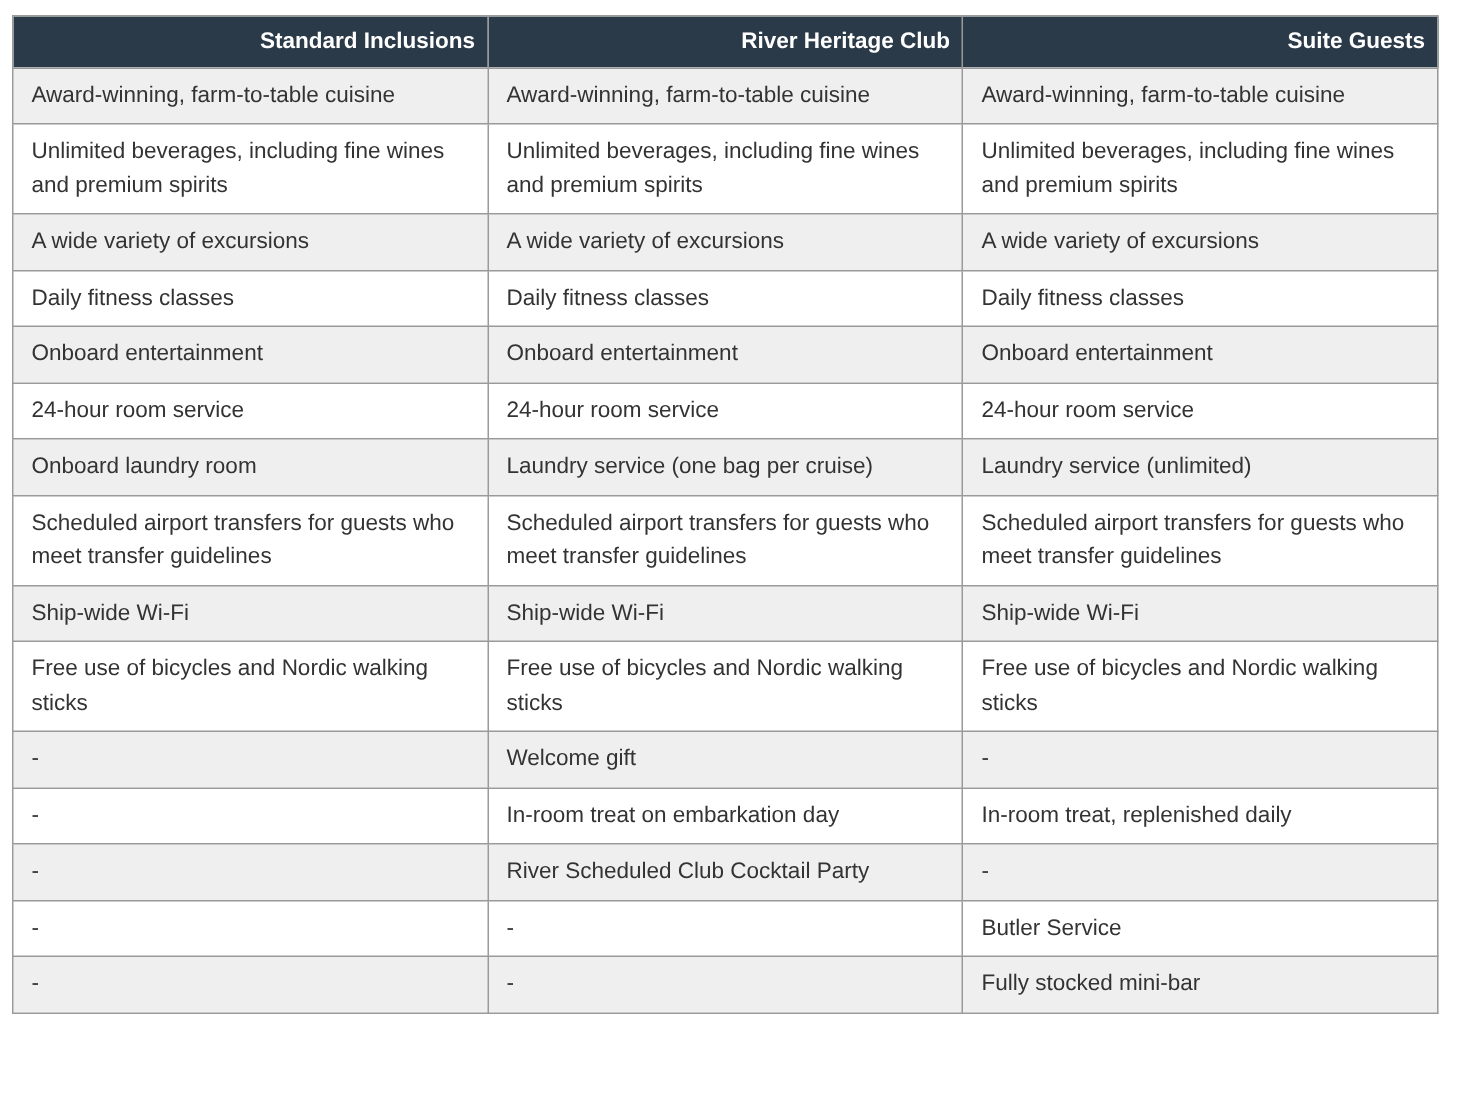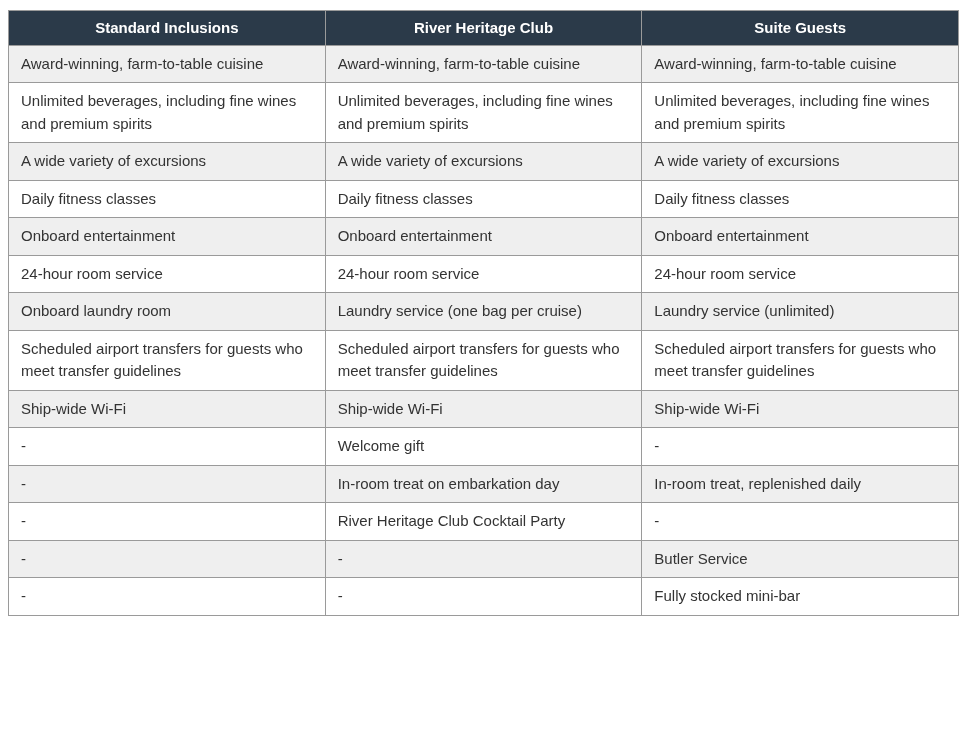--- a/index.html
+++ b/index.html
@@ -27,21 +27,21 @@
     width:951px;
     table-layout:fixed;
   }
   th{
     background:var(--header-bg);
     color:var(--header-text);
     font-size:15px;
     font-weight:700;
     padding:6px 8px;
     border:1px solid var(--border);
-    text-align:center;
+    text-align:right;
     line-height:1.45;
   }
   td{
     font-size:15px;
     color:var(--text);
     text-align:left;
     padding:7px 12px;
     border:1px solid var(--border);
     line-height:1.5;
   }
@@ -100,32 +100,37 @@
           <td>Scheduled airport transfers for guests who meet transfer guidelines</td>
           <td>Scheduled airport transfers for guests who meet transfer guidelines</td>
           <td>Scheduled airport transfers for guests who meet transfer guidelines</td>
         </tr>
         <tr>
           <td>Ship-wide Wi-Fi</td>
           <td>Ship-wide Wi-Fi</td>
           <td>Ship-wide Wi-Fi</td>
         </tr>
         <tr>
+          <td>Free use of bicycles and Nordic walking sticks</td>
+          <td>Free use of bicycles and Nordic walking sticks</td>
+          <td>Free use of bicycles and Nordic walking sticks</td>
+        </tr>
+        <tr>
           <td>-</td>
           <td>Welcome gift</td>
           <td>-</td>
         </tr>
         <tr>
           <td>-</td>
           <td>In-room treat on embarkation day</td>
           <td>In-room treat, replenished daily</td>
         </tr>
         <tr>
           <td>-</td>
-          <td>River Heritage Club Cocktail Party</td>
+          <td>River Scheduled Club Cocktail Party</td>
           <td>-</td>
         </tr>
         <tr>
           <td>-</td>
           <td>-</td>
           <td>Butler Service</td>
         </tr>
         <tr>
           <td>-</td>
           <td>-</td>

